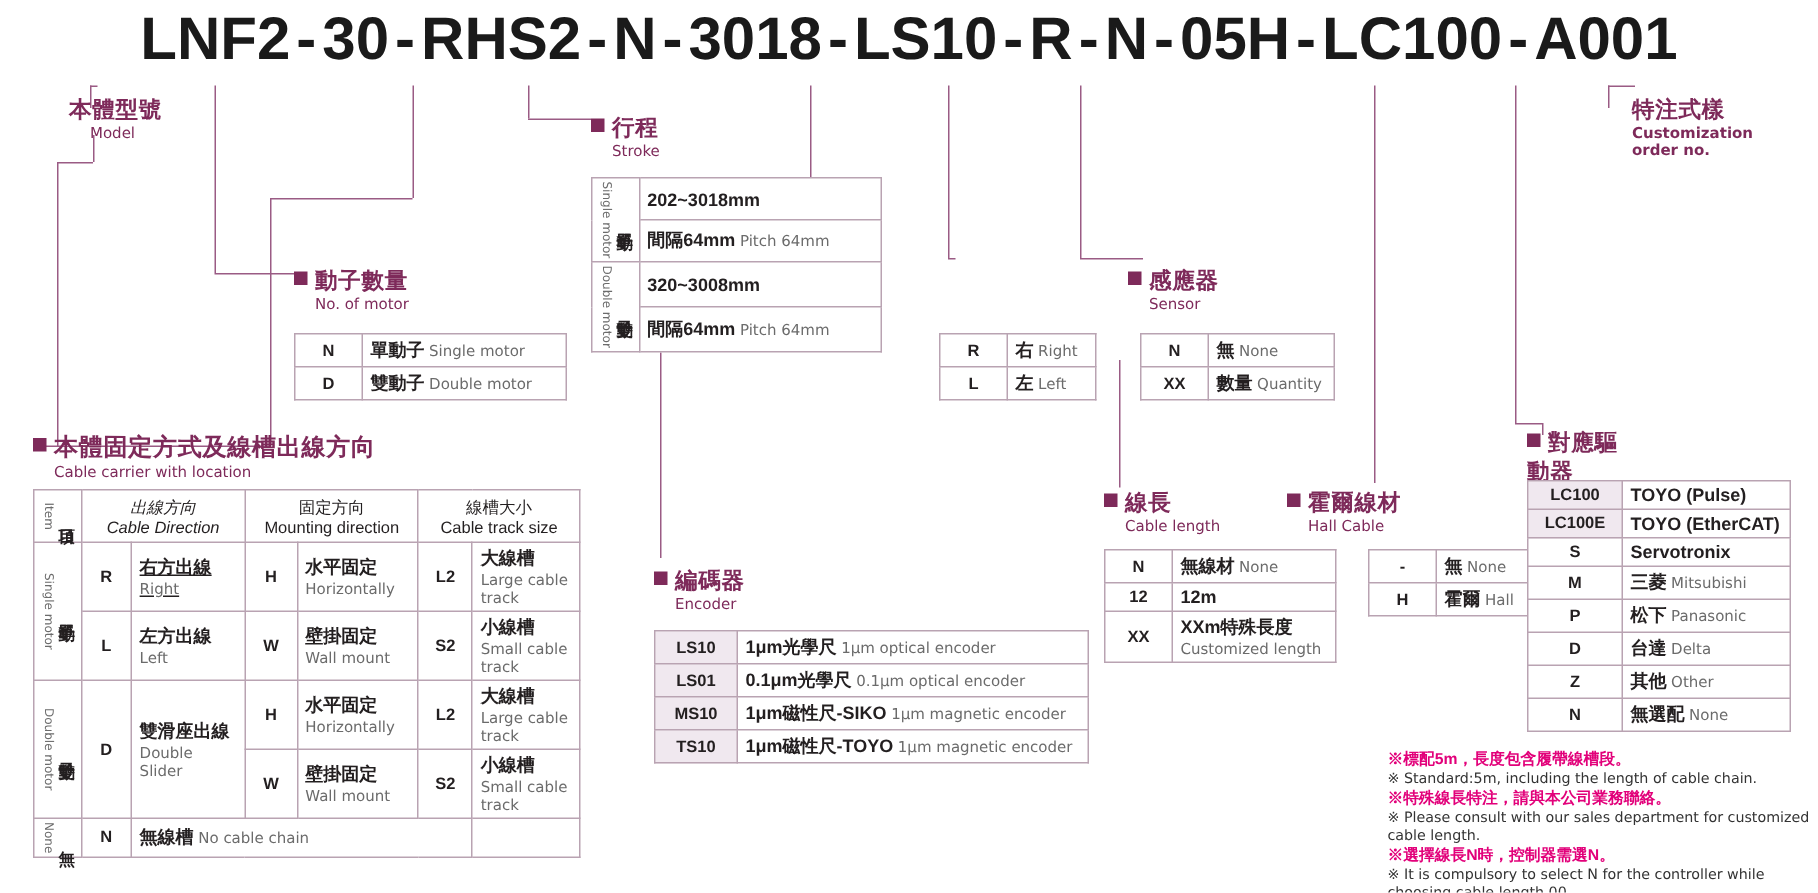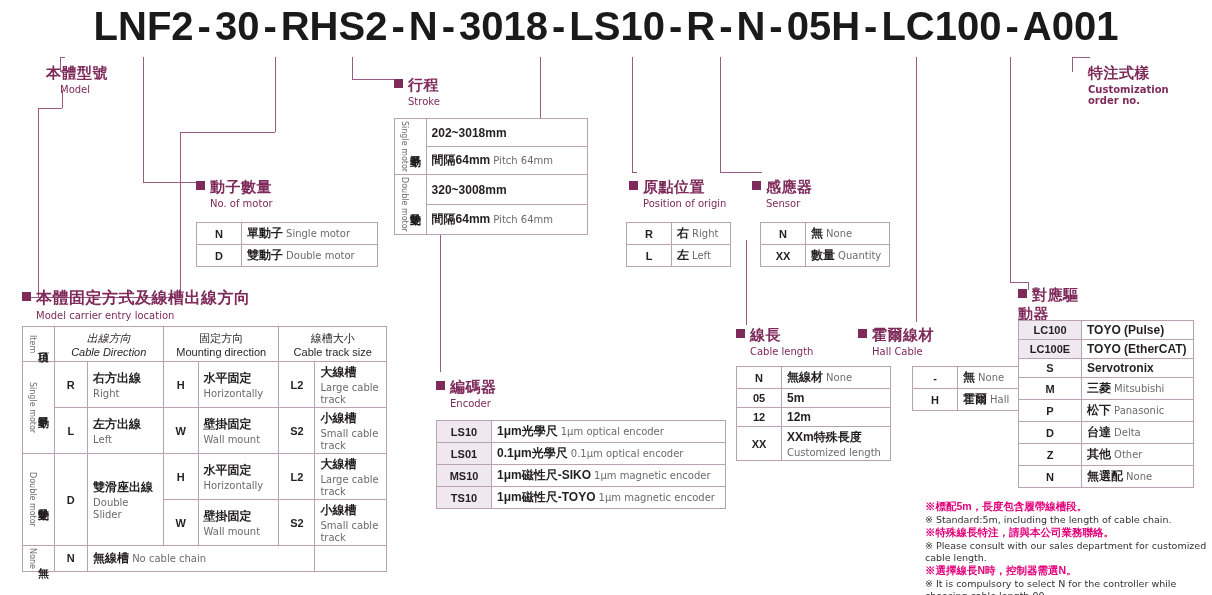--- a/index.html
+++ b/index.html
@@ -109,38 +109,34 @@
   <div class="hdr" style="left:196px;top:178px;">
     <div class="cn"><span class="sq"></span><span>動子數量</span></div>
     <div class="en">No. of motor</div>
   </div>
 
   <div class="hdr" style="left:394px;top:76px;">
     <div class="cn"><span class="sq"></span><span>行程</span></div>
     <div class="en">Stroke</div>
   </div>
 
-  <div class="hdr" style="left:629px;top:178px;">
-    <div class="cn"><span class="sq"></span><span>原點位置</span></div>
-    <div class="en">Position of origin</div>
-  </div>
 
   <div class="hdr" style="left:752px;top:178px;">
     <div class="cn"><span class="sq"></span><span>感應器</span></div>
     <div class="en">Sensor</div>
   </div>
 
   <div class="hdr" style="left:1088px;top:64px;">
     <div class="cn">特注式樣</div>
     <div class="en" style="margin-left:0;font-weight:bold;">Customization order no.</div>
   </div>
 
   <div class="hdr big" style="left:22px;top:288px;">
     <div class="cn"><span class="sq"></span><span>本體固定方式及線槽出線方向</span></div>
-    <div class="en">Model carrier entry location</div>
+    <div class="en">Cable carrier with location</div>
   </div>
 
   <div class="hdr" style="left:436px;top:378px;">
     <div class="cn"><span class="sq"></span><span>編碼器</span></div>
     <div class="en">Encoder</div>
   </div>
 
   <div class="hdr" style="left:736px;top:326px;">
     <div class="cn"><span class="sq"></span><span>線長</span></div>
     <div class="en">Cable length</div>
@@ -239,21 +235,21 @@
     </tr>
 
     <tr>
       <td class="vert" rowspan="2">
         <div class="vwrap">
               <span class="vc">單動子</span>
               <span class="ve">Single motor</span>
             </div>
       </td>
       <td class="code">R</td>
-      <td class="desc" style="width:88px;"><span class="c">右方出線</span><br><span class="e">Right</span></td>
+      <td class="desc" style="width:88px;text-decoration:underline;"><span class="c">右方出線</span><br><span class="e">Right</span></td>
       <td class="code">H</td>
       <td class="desc" style="width:78px;"><span class="c">水平固定</span><br><span class="e">Horizontally</span></td>
       <td class="code">L2</td>
       <td class="desc" style="width:86px;"><span class="c">大線槽</span><br><span class="e">Large cable track</span></td>
     </tr>
     <tr>
       <td class="code">L</td>
       <td class="desc"><span class="c">左方出線</span><br><span class="e">Left</span></td>
       <td class="code">W</td>
       <td class="desc"><span class="c">壁掛固定</span><br><span class="e">Wall mount</span></td>
@@ -315,24 +311,20 @@
       <td class="desc"><span class="c">1μm磁性尺-TOYO</span> <span class="e">1μm magnetic encoder</span></td>
     </tr>
   </tbody>
     </table>
 
   <table class="t" style="left:736px;top:366px;width:155px;">
     <tbody>
         <tr>
       <td class="code">N</td>
       <td class="desc"><span class="c">無線材</span> <span class="e">None</span></td>
-    </tr>
-    <tr>
-      <td class="code">05</td>
-      <td class="desc"><span class="c">5m</span></td>
     </tr>
     <tr>
       <td class="code">12</td>
       <td class="desc"><span class="c">12m</span></td>
     </tr>
     <tr>
       <td class="code">XX</td>
       <td class="desc"><span class="c">XXm特殊長度</span><br><span class="e">Customized length</span></td>
     </tr>
   </tbody>

